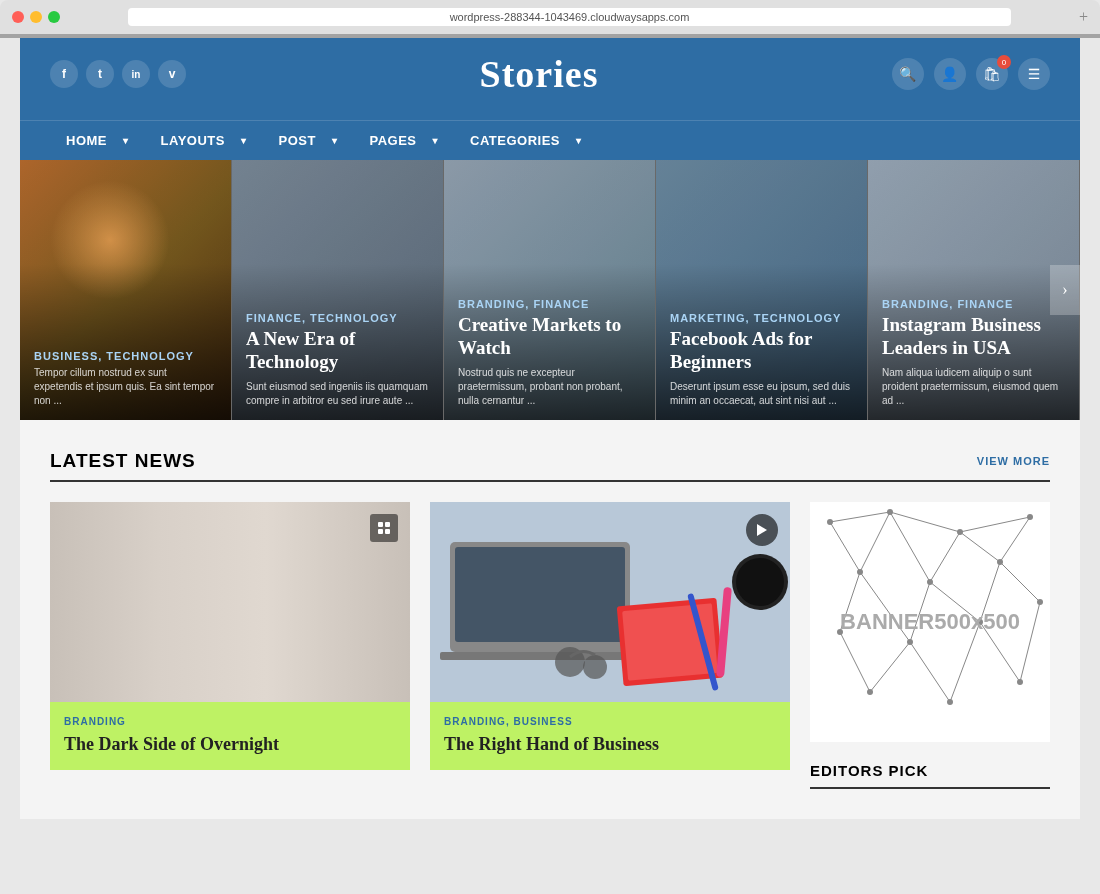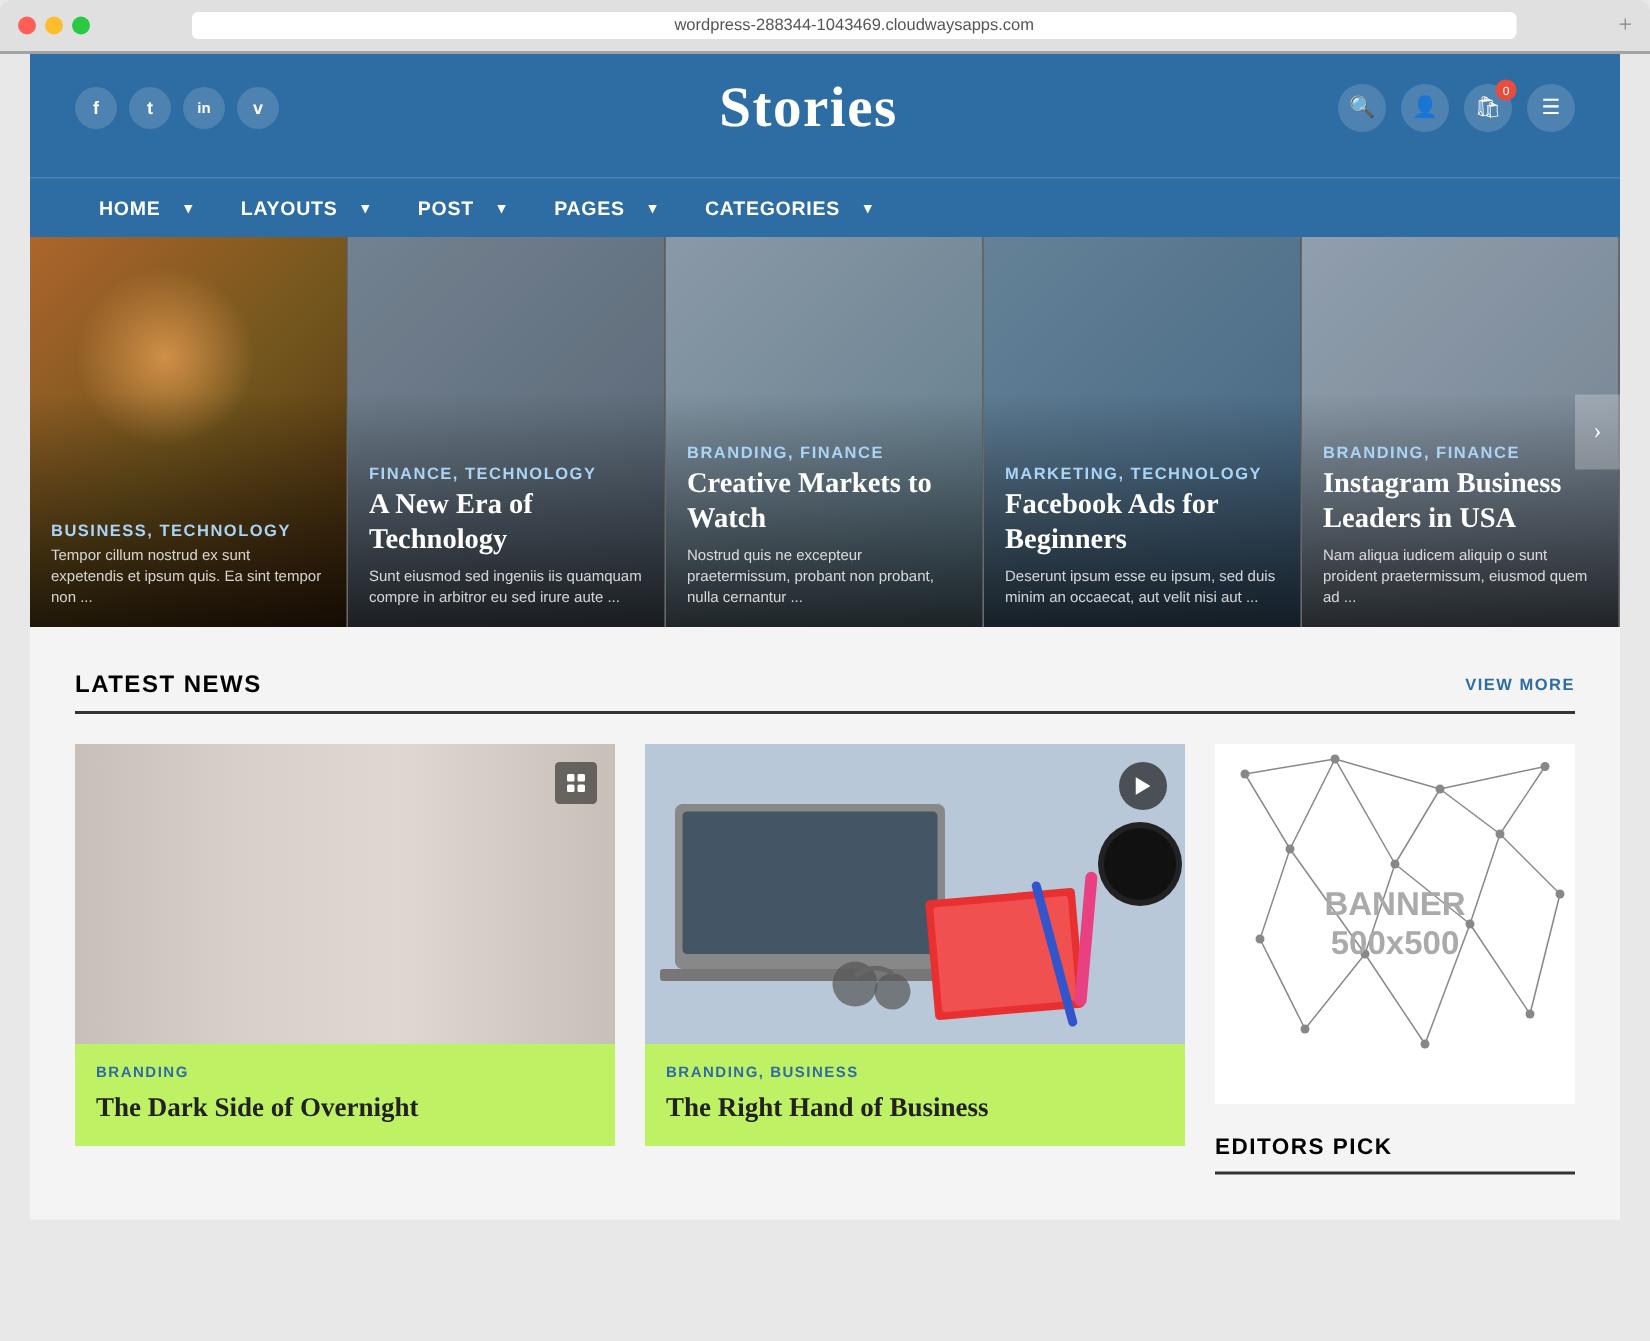--- a/index.html
+++ b/index.html
@@ -6,21 +6,21 @@
     body { font-family: 'Georgia', serif; background: #e8e8e8; }
 
     
     .browser-chrome {
       background: #e0e0e0;
       border-radius: 8px 8px 0 0;
       padding: 8px 12px;
       display: flex;
       align-items: center;
       gap: 8px;
-      border-bottom: 2px solid #a3a3a3;
+      border-bottom: 4px solid #a3a3a3;
     }
     .traffic-lights { display: flex; gap: 6px; }
     .tl { width: 12px; height: 12px; border-radius: 50%; }
     .tl-red { background: #ff5f57; }
     .tl-yellow { background: #ffbd2e; }
     .tl-green { background: #28ca41; }
     .address-bar {
       flex: 1;
       background: white;
       border-radius: 4px;
@@ -164,21 +164,21 @@
 
     
     .main-content { background: #f4f4f4; padding: 30px; }
 
     
     .section-header {
       display: flex; align-items: center; justify-content: space-between;
       margin-bottom: 20px; border-bottom: 2px solid #333; padding-bottom: 8px;
     }
     .section-title {
-      font-size: 16px; font-weight: 900; font-family: sans-serif;
+      font-size: 19px; font-weight: 900; font-family: sans-serif;
       letter-spacing: 1px; text-transform: uppercase;
     }
     .view-more {
       font-size: 11px; font-family: sans-serif; font-weight: 700;
       color: #2e6da4; letter-spacing: 1px; text-transform: uppercase;
       cursor: pointer;
     }
 
     .content-grid { display: flex; gap: 20px; }
     .news-column { flex: 1; display: flex; flex-direction: column; gap: 20px; }
@@ -226,21 +226,21 @@
       content: '';
       position: absolute;
       width: 100%; height: 100%;
       background: 
         linear-gradient(to right, #c8c0b8 0%, #d8d0c8 30%, #e0d8d0 60%, #c8c0b8 100%);
     }
 
     
     .banner-ad {
       background: white; padding: 20px;
-      display: flex; flex-direction: column;
+      display: flex; flex-direction: row;
       align-items: center; justify-content: center;
       min-height: 240px; margin-bottom: 20px;
       position: relative; overflow: hidden;
     }
     .banner-text {
       font-size: 22px; font-weight: bold; font-family: sans-serif;
       color: #aaa; text-align: center; z-index: 1;
     }
 
     .editors-pick-title {
@@ -349,21 +349,21 @@
         <div class="hero-excerpt">Nostrud quis ne excepteur praetermissum, probant non probant, nulla cernantur ...</div>
       </div>
     </div>
 
     <div class="hero-slide">
       <div class="slide-bg-4"></div>
       <div class="hero-overlay"></div>
       <div class="hero-content">
         <div class="hero-category">MARKETING, TECHNOLOGY</div>
         <div class="hero-title">Facebook Ads for Beginners</div>
-        <div class="hero-excerpt">Deserunt ipsum esse eu ipsum, sed duis minim an occaecat, aut velit nisi aut ...</div>
+        <div class="hero-excerpt">Deserunt ipsum esse eu ipsum, sed duis minim an occaecat, aut sint nisi aut ...</div>
       </div>
     </div>
 
     <div class="hero-slide">
       <div class="slide-bg-5"></div>
       <div class="hero-overlay"></div>
       <div class="hero-content">
         <div class="hero-category">BRANDING, FINANCE</div>
         <div class="hero-title">Instagram Business Leaders in USA</div>
         <div class="hero-excerpt">Nam aliqua iudicem aliquip o sunt proident praetermissum, eiusmod quem ad ...</div>

